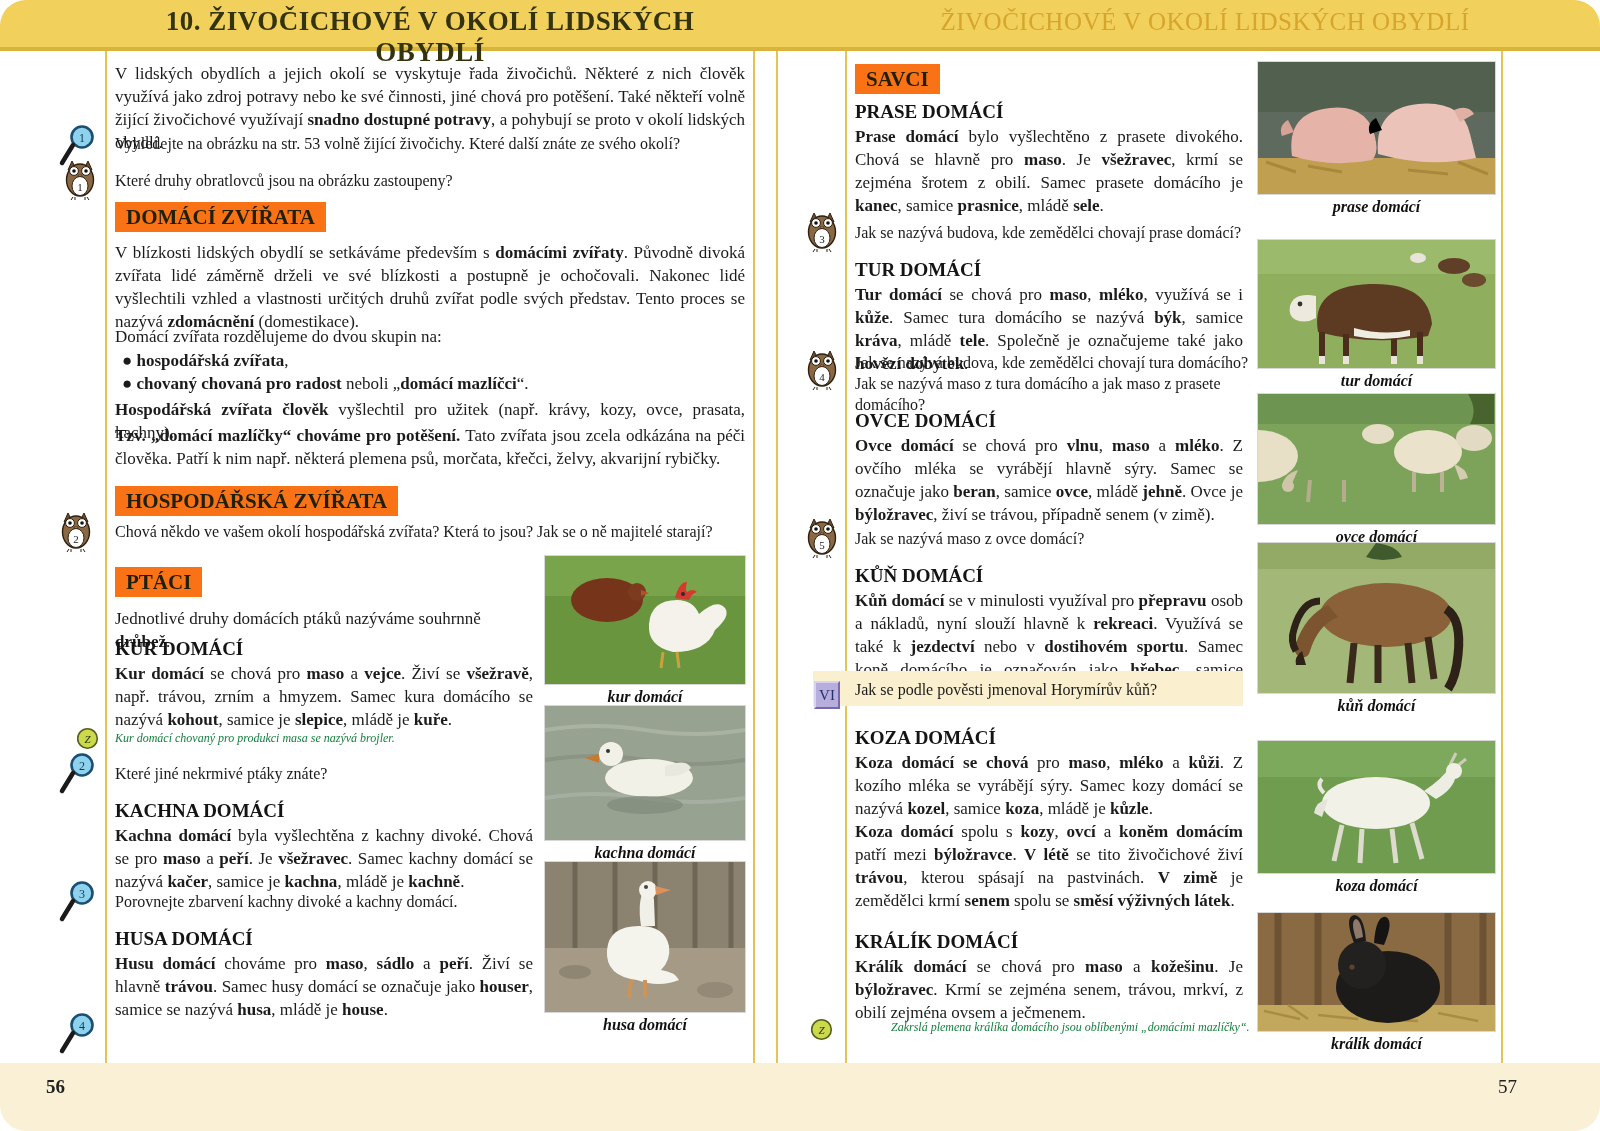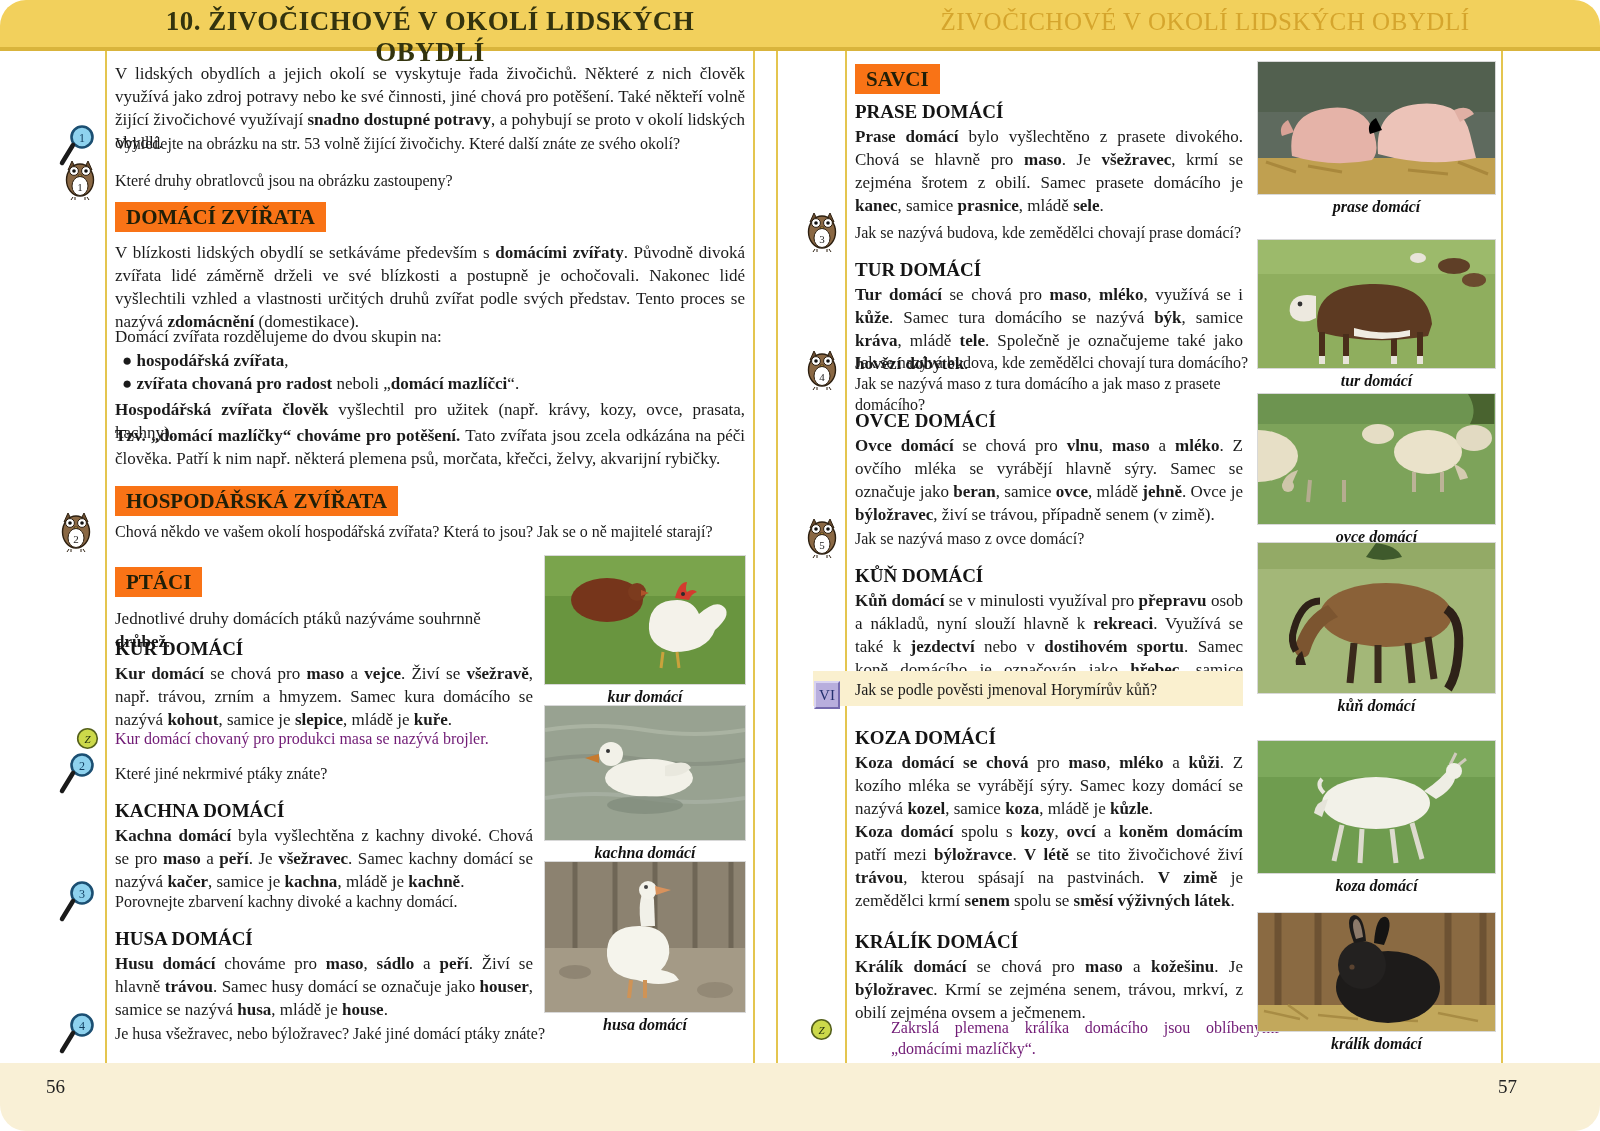--- a/index.html
+++ b/index.html
@@ -15,21 +15,21 @@
       font-weight:normal;font-size:25px;color:#d5a52d;letter-spacing:.5px;}
   
   .vline{top:51px;height:1012px;width:2px;background:#e4c54f;}
   
   .footer{left:0;top:1063px;width:1600px;height:68px;background:#f9f0d6;}
   .pgnum{font-size:19px;color:#222;}
   
   .para{font-size:17px;line-height:23px;color:#1b1b1b;text-align:justify;}
   .line{font-size:17px;line-height:23px;color:#1b1b1b;}
   .q{font-size:16px;line-height:21px;color:#1b1b1b;}
-  .note{font-size:16px;line-height:21px;color:#701a75;text-align:justify;}
+  .note{font-size:12px;line-height:21px;color:#15803d;font-style:italic;text-align:justify;}
   .sec-head{display:inline-block;background:#f97316;color:#201f08;
       font-weight:bold;font-size:21px;line-height:24px;padding:3px 11px;}
   .sub-head{font-weight:bold;font-size:19px;color:#141414;}
   .caption{font-weight:bold;font-style:italic;font-size:16px;color:#111;text-align:center;}
   
   .photo{background:#ccc;outline:1px solid #d8d8d8;}
   .photo svg{display:block;width:100%;height:100%;}
   
   .icon svg{display:block;width:100%;height:100%;}
   svg text{font-family:"Liberation Serif",serif;}
@@ -82,21 +82,21 @@
       </svg>
   </div>
   <div class="abs q" style="left:115px;top:170px;width:620px;">Které druhy obratlovců jsou na obrázku zastoupeny?</div>
 
   <div class="abs sec-head" style="left:115px;top:202px;">DOMÁCÍ ZVÍŘATA</div>
 
   <div class="abs para" style="left:115px;top:241px;width:630px;">V blízkosti lidských obydlí se setkáváme především s <b>domácími zvířaty</b>. Původně divoká zvířata lidé záměrně drželi ve své blízkosti a postupně je ochočovali. Nakonec lidé vyšlechtili vzhled a vlastnosti určitých druhů zvířat podle svých představ. Tento proces se nazývá <b>zdomácnění</b> (domestikace).</div>
 
   <div class="abs line" style="left:115px;top:325px;width:630px;">Domácí zvířata rozdělujeme do dvou skupin na:</div>
   <div class="abs line" style="left:122px;top:349px;width:620px;">●  <b>hospodářská zvířata</b>,</div>
-  <div class="abs line" style="left:122px;top:372px;width:620px;">●  <b>zvířata chovaná pro radost</b> neboli „<b>domácí mazlíčci</b>“.</div>
+  <div class="abs line" style="left:122px;top:372px;width:620px;">●  <b>chovaný chovaná pro radost</b> neboli „<b>domácí mazlíčci</b>“.</div>
 
   <div class="abs para" style="left:115px;top:398px;width:630px;"><b>Hospodářská zvířata člověk</b> vyšlechtil pro užitek (např. krávy, kozy, ovce, prasata, kachny).</div>
   <div class="abs para" style="left:115px;top:424px;width:630px;"><b>Tzv. „domácí mazlíčky“ chováme pro potěšení.</b> Tato zvířata jsou zcela odkázána na péči člověka. Patří k nim např. některá plemena psů, morčata, křečci, želvy, akvarijní rybičky.</div>
 
   <div class="abs sec-head" style="left:115px;top:486px;">HOSPODÁŘSKÁ ZVÍŘATA</div>
 
   <div class="abs icon" style="left:58px;top:510px;width:36px;height:42px;">
     <svg viewBox="0 0 36 42">
         <path d="M6,12 L10,3 L14,11 Z" fill="#6d4f31" stroke="#2c1f10"></path>
         <path d="M30,12 L26,3 L22,11 Z" fill="#6d4f31" stroke="#2c1f10"></path>
@@ -151,21 +151,20 @@
   <div class="abs sub-head" style="left:115px;top:928px;">HUSA DOMÁCÍ</div>
   <div class="abs para" style="left:115px;top:952px;width:418px;"><b>Husu domácí</b> chováme pro <b>maso</b>, <b>sádlo</b> a <b>peří</b>. Živí se hlavně <b>trávou</b>. Samec husy domácí se označuje jako <b>houser</b>, samice se nazývá <b>husa</b>, mládě je <b>house</b>.</div>
 
   <div class="abs icon" style="left:58px;top:1012px;width:42px;height:44px;">
     <svg viewBox="0 0 42 44">
         <circle cx="24" cy="13" r="10.5" fill="#8ed2ee" stroke="#1b4f72" stroke-width="2.6"></circle>
         <text x="24" y="18" text-anchor="middle" font-size="12" fill="#0e3a5c">4</text>
         <line x1="15" y1="21" x2="4" y2="39" stroke="#1a1a1a" stroke-width="4.5" stroke-linecap="round"></line>
       </svg>
   </div>
-  <div class="abs q" style="left:115px;top:1023px;width:440px;">Je husa všežravec, nebo býložravec? Jaké jiné domácí ptáky znáte?</div>
 
   <div class="abs photo" style="left:545px;top:556px;width:200px;height:128px;">
     <svg viewBox="0 0 200 128" preserveAspectRatio="none">
         <rect width="200" height="128" fill="#69953f"></rect>
         <rect width="200" height="40" fill="#7aa44c"></rect>
         <ellipse cx="62" cy="44" rx="36" ry="22" fill="#76351b"></ellipse>
         <circle cx="92" cy="36" r="9" fill="#7c3b1e"></circle>
         <path d="M96,34 l8,3 -8,3 Z" fill="#b0522a"></path>
         <path d="M128,96 q-26,-6 -24,-28 q2,-24 28,-24 q16,0 22,14 q18,-16 26,-6 q6,8 -10,22 q-8,22 -42,22 Z" fill="#f4f2ea"></path>
         <path d="M130,42 q4,-16 12,-16 q-2,8 0,10 q6,-4 10,0 q-6,2 -8,8 Z" fill="#d33b2f"></path>
@@ -384,16 +383,16 @@
         <circle cx="104" cy="52" r="24" fill="#232120"></circle>
         <path d="M96,30 q-10,-26 0,-28 q10,0 12,26 Z" fill="#1d1b1a"></path>
         <path d="M98,26 q-6,-18 0,-20 q5,1 7,18 Z" fill="#8d7a6a"></path>
         <path d="M116,30 q2,-28 12,-26 q8,4 -2,28 Z" fill="#151413"></path>
         <circle cx="94" cy="54" r="2.6" fill="#5a4330"></circle>
       </svg>
   </div>
   <div class="abs caption" style="left:1258px;top:1035px;width:237px;">králík domácí</div>
 
   <div class="abs footer"></div>
-  <div class="abs pgnum" style="left:46px;top:1076px;">56</div>
+  <div class="abs pgnum" style="left:46px;top:1076px;font-weight:bold;">56</div>
   <div class="abs pgnum" style="left:1498px;top:1076px;">57</div>
 
 </div>
 
 </body></html>

